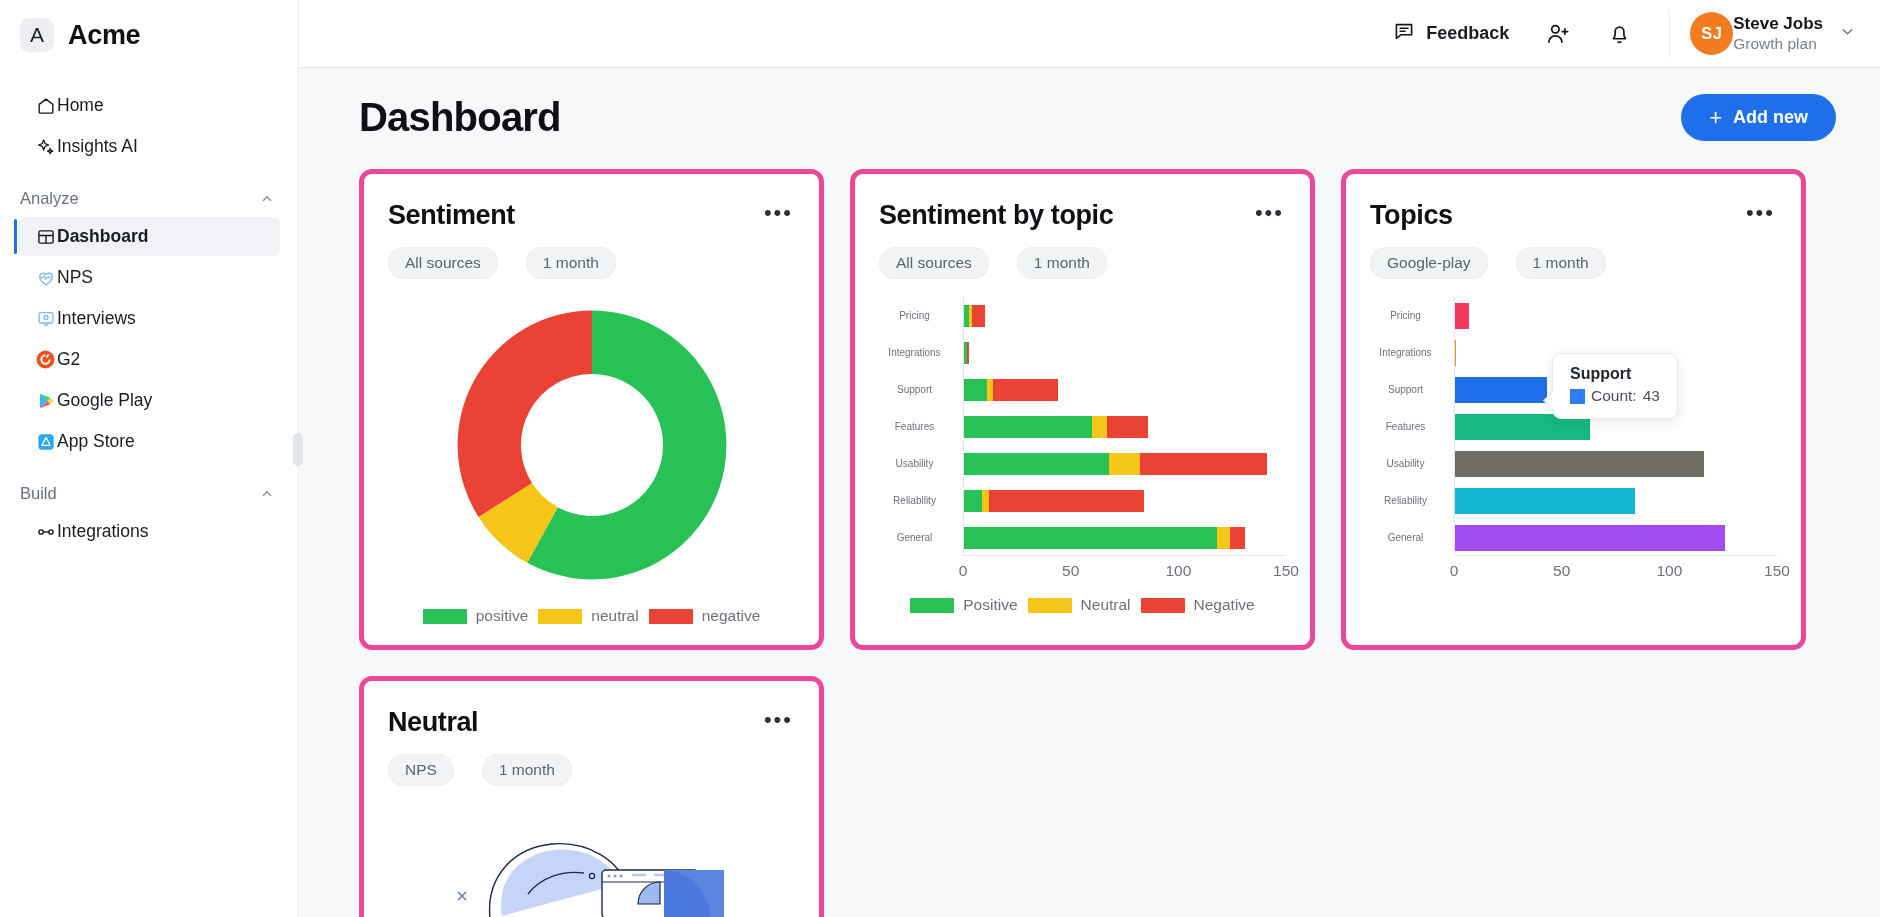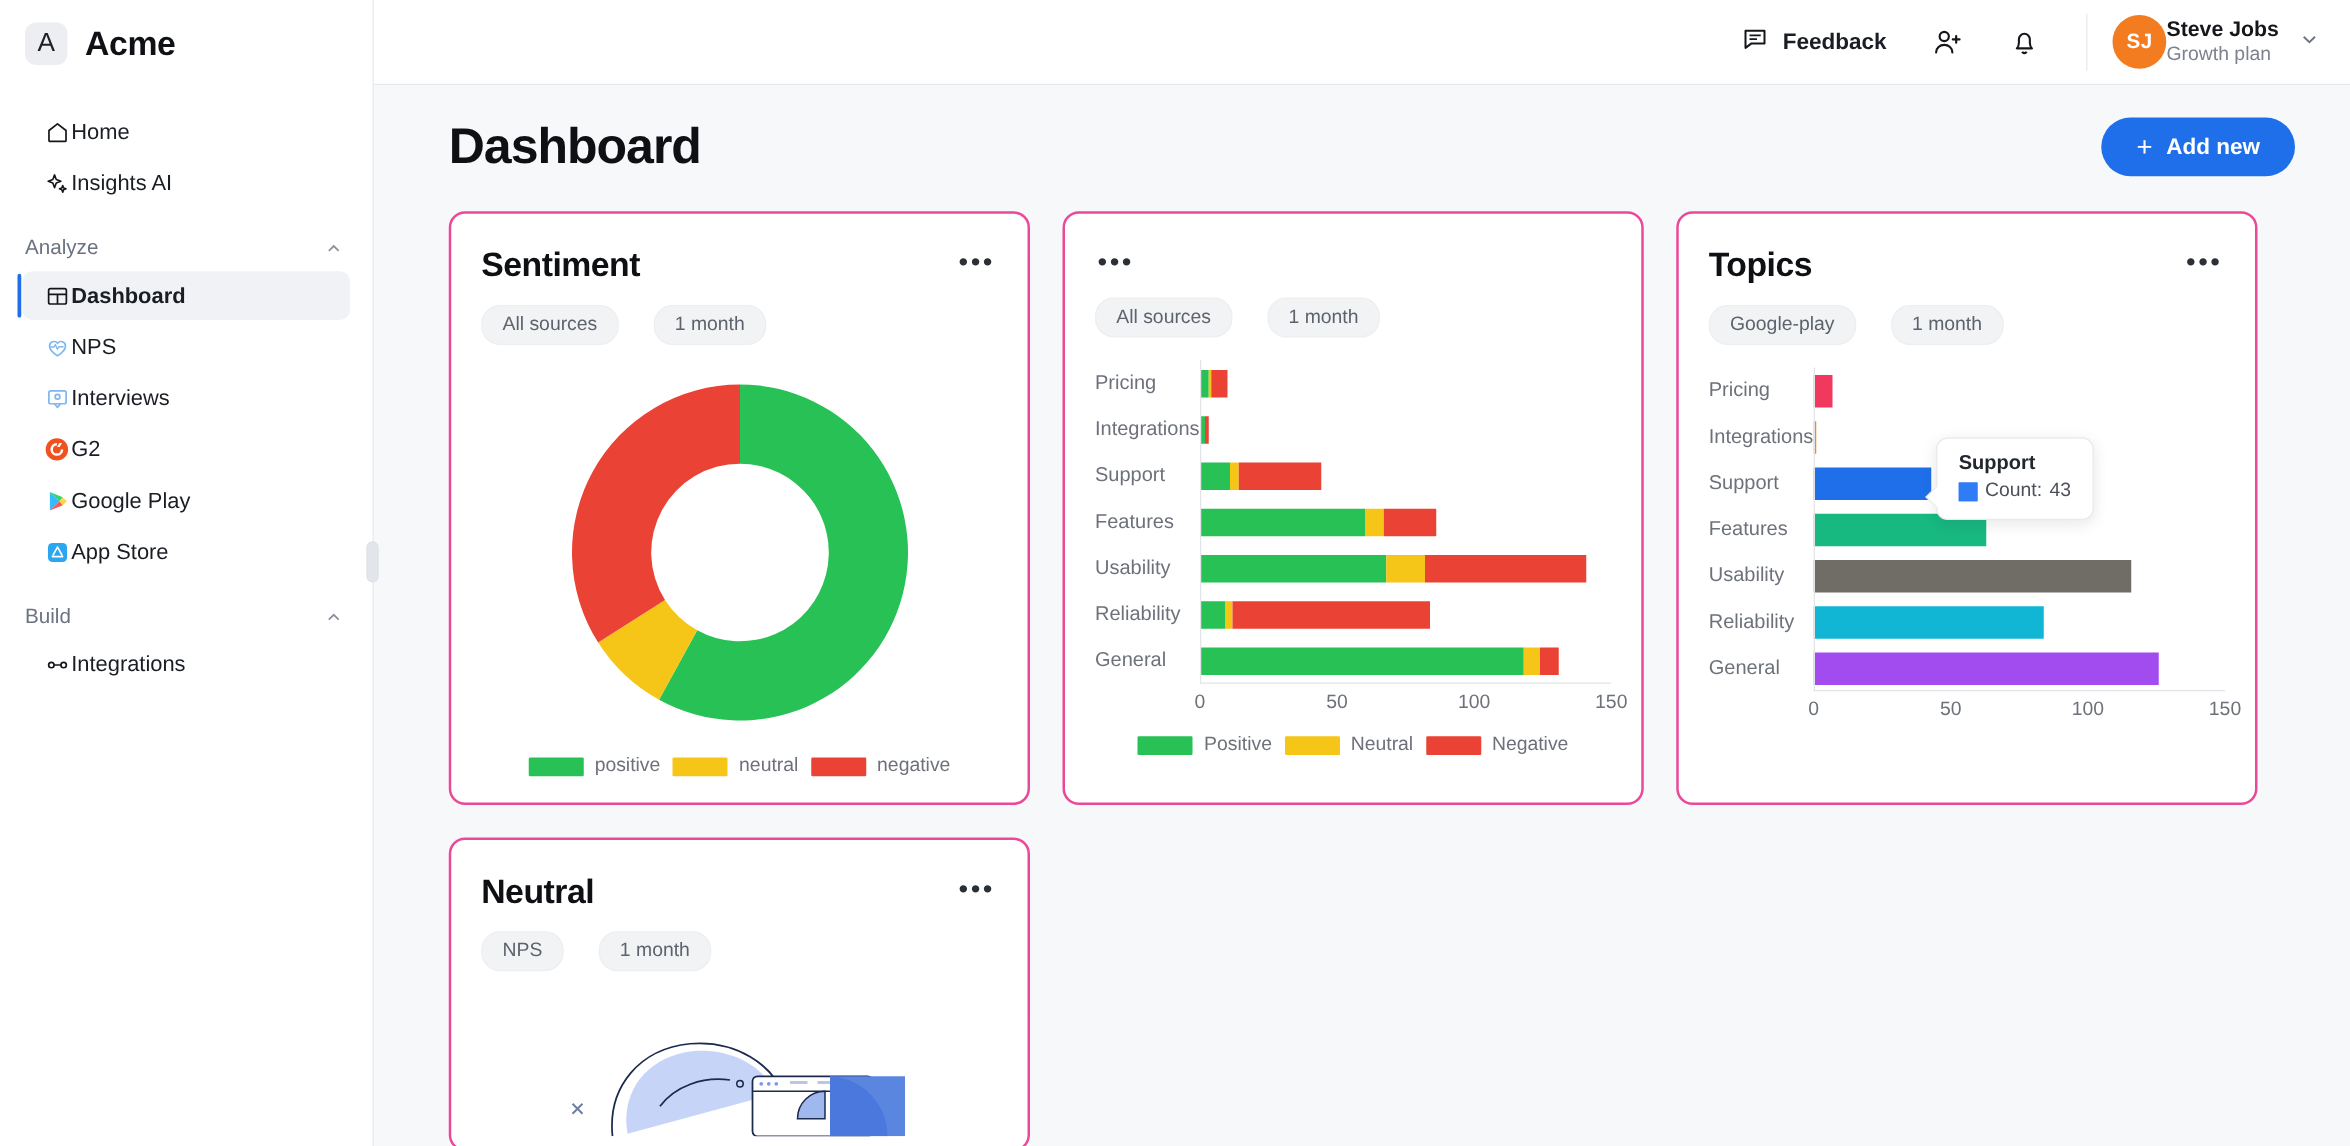--- a/index.html
+++ b/index.html
@@ -78,21 +78,21 @@
   .btn-add {
     background: #1f6feb; color: #fff; border: none; border-radius: 24px;
     height: 47px; padding: 0 28px; font-size: 18px; font-weight: 700;
     display: flex; align-items: center; gap: 11px; cursor: pointer;
     font-family: "Liberation Sans", sans-serif;
   }
   .btn-add .plus { font-size: 22px; font-weight: 400; line-height: 1; }
 
   .grid { display: flex; gap: 26px; }
   .card {
-    background: #fff; border: 2px solid #ec4899; border-radius: 13px;
+    background: #fff; border: 5px solid #ec4899; border-radius: 13px;
     width: 465px; flex: 0 0 465px; padding: 26px 24px 20px 24px; position: relative;
   }
   .card-head { display: flex; align-items: flex-start; justify-content: space-between; }
   .card-title { font-size: 27px; font-weight: 700; letter-spacing: -0.4px; color: #0e1014; }
   .dots { color: #2b2f36; font-size: 22px; letter-spacing: 2px; line-height: .6; cursor: pointer; padding: 6px 2px; }
   .chips { display: flex; gap: 28px; margin-top: 16px; }
   .chip {
     background: #f2f3f5; border: 1px solid #eceef1; border-radius: 15px;
     padding: 6px 16px; font-size: 15.5px; color: #5d636d; cursor: pointer;
   }
@@ -102,21 +102,21 @@
   
   .donut-wrap { height: 296px; display: flex; align-items: center; justify-content: center; }
   .legend { display: flex; align-items: center; justify-content: center; gap: 10px; margin-top: 14px; }
   .lg { display: flex; align-items: center; gap: 9px; }
   .lg-sw { width: 44px; height: 15px; border-radius: 1px; }
   .lg-tx { font-size: 15.5px; color: #6d717a; }
 
   
   .bars { position: relative; }
   .brow { display: flex; align-items: center; height: 37px; }
-  .blabel { width: 84px; flex: 0 0 84px; text-align: left; padding-right: 13px; font-size: 16px; color: #6d717a; }
+  .blabel { width: 84px; flex: 0 0 84px; text-align: center; padding-right: 13px; font-size: 10px; color: #6d717a; }
   .btrack { position: relative; flex: 1 1 auto; height: 37px; display: flex; align-items: center; }
   .bseg { height: 22px; }
   .axis-line { position: absolute; left: 84px; right: 0; bottom: 0; height: 1px; background: #e2e4e8; }
   .yaxis-line { position: absolute; left: 84px; top: 0; bottom: 0; width: 1px; background: #e2e4e8; }
   .xticks { position: relative; height: 26px; margin-left: 84px; }
   .xtick { position: absolute; top: 6px; font-size: 15.5px; color: #6d717a; transform: translateX(-50%); }
 
   .tooltip {
     position: absolute; background: #fff; border: 1px solid #e8eaee; border-radius: 9px;
     box-shadow: 0 3px 12px rgba(16,24,40,.10); padding: 11px 17px 13px 17px; z-index: 9;
@@ -345,20 +345,21 @@
             </span>
             <span class="lg">
               <span class="lg-sw" style="background:#ea4335"></span>
               <span class="lg-tx">negative</span>
             </span>
           </div>
         </div>
 
         <div class="card">
           <div class="card-head">
+            <div class="card-title">Sentiment by topic</div>
             <div class="dots">•••</div>
           </div>
           <div class="chips">
             <span class="chip">All sources</span>
             <span class="chip">1 month</span>
           </div>
           <div class="plot">
             <div class="bars" id="sbtBars">
                 <div class="brow">
                   <div class="blabel">Pricing</div>

